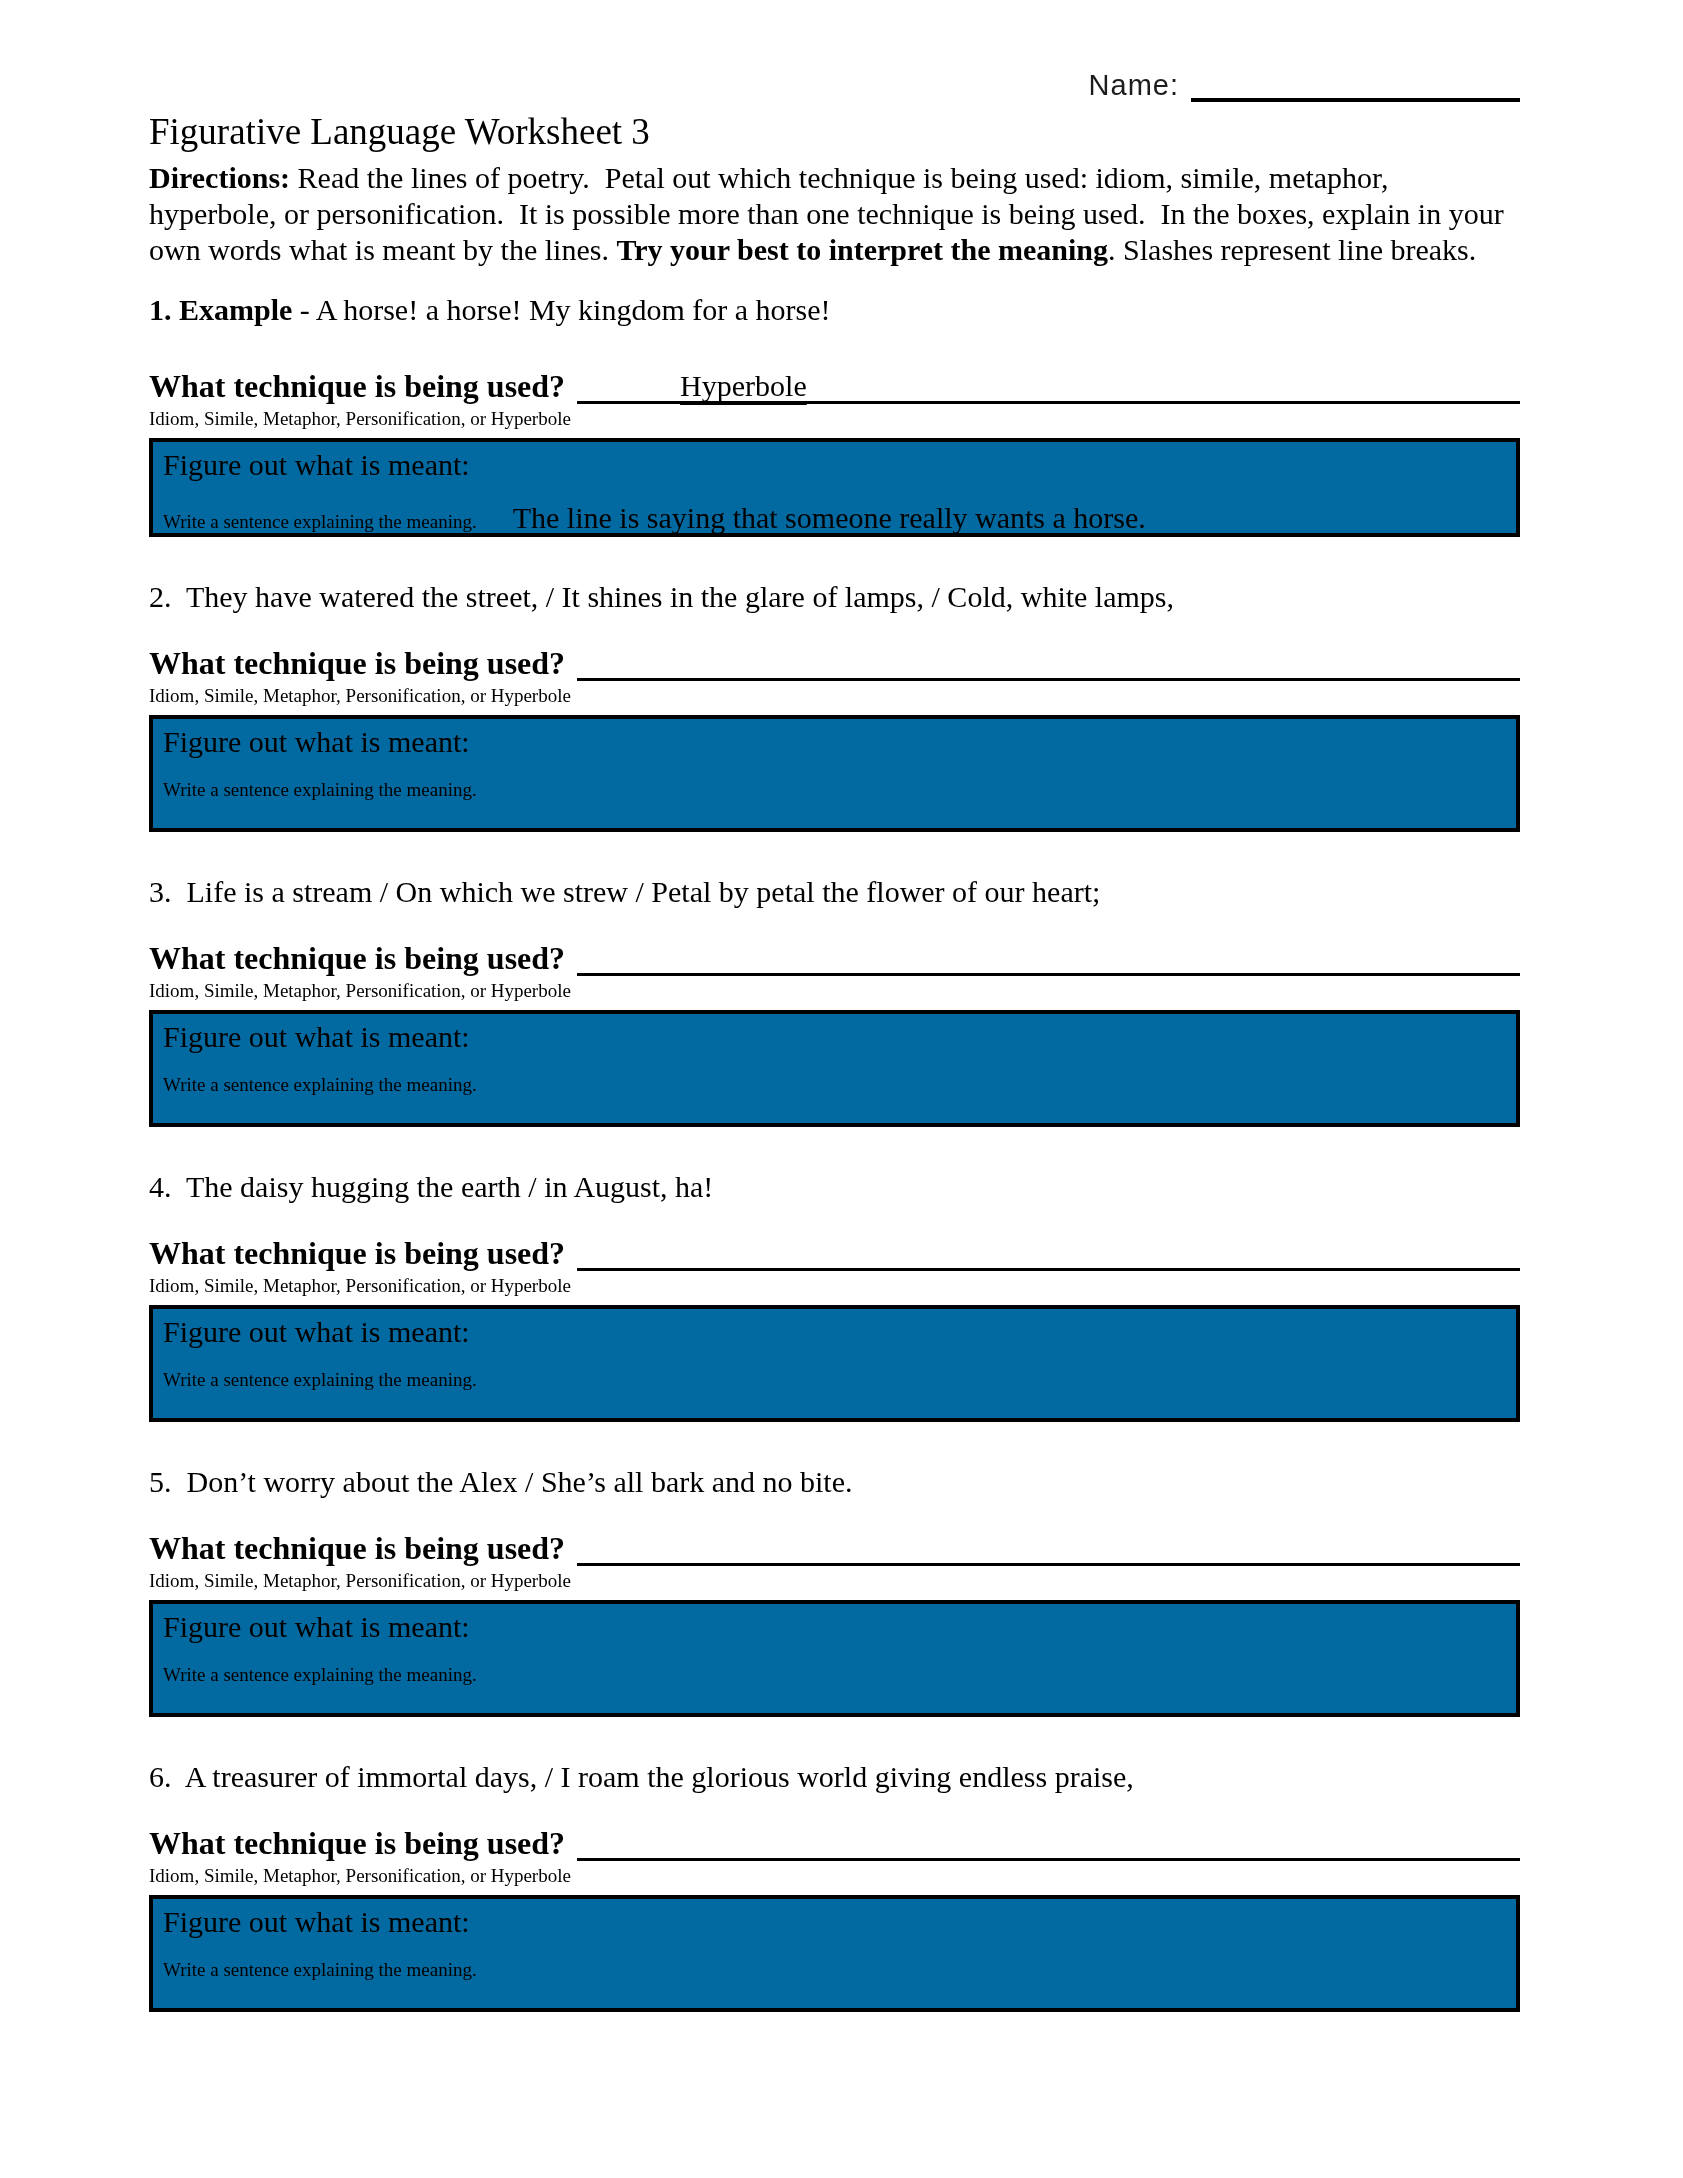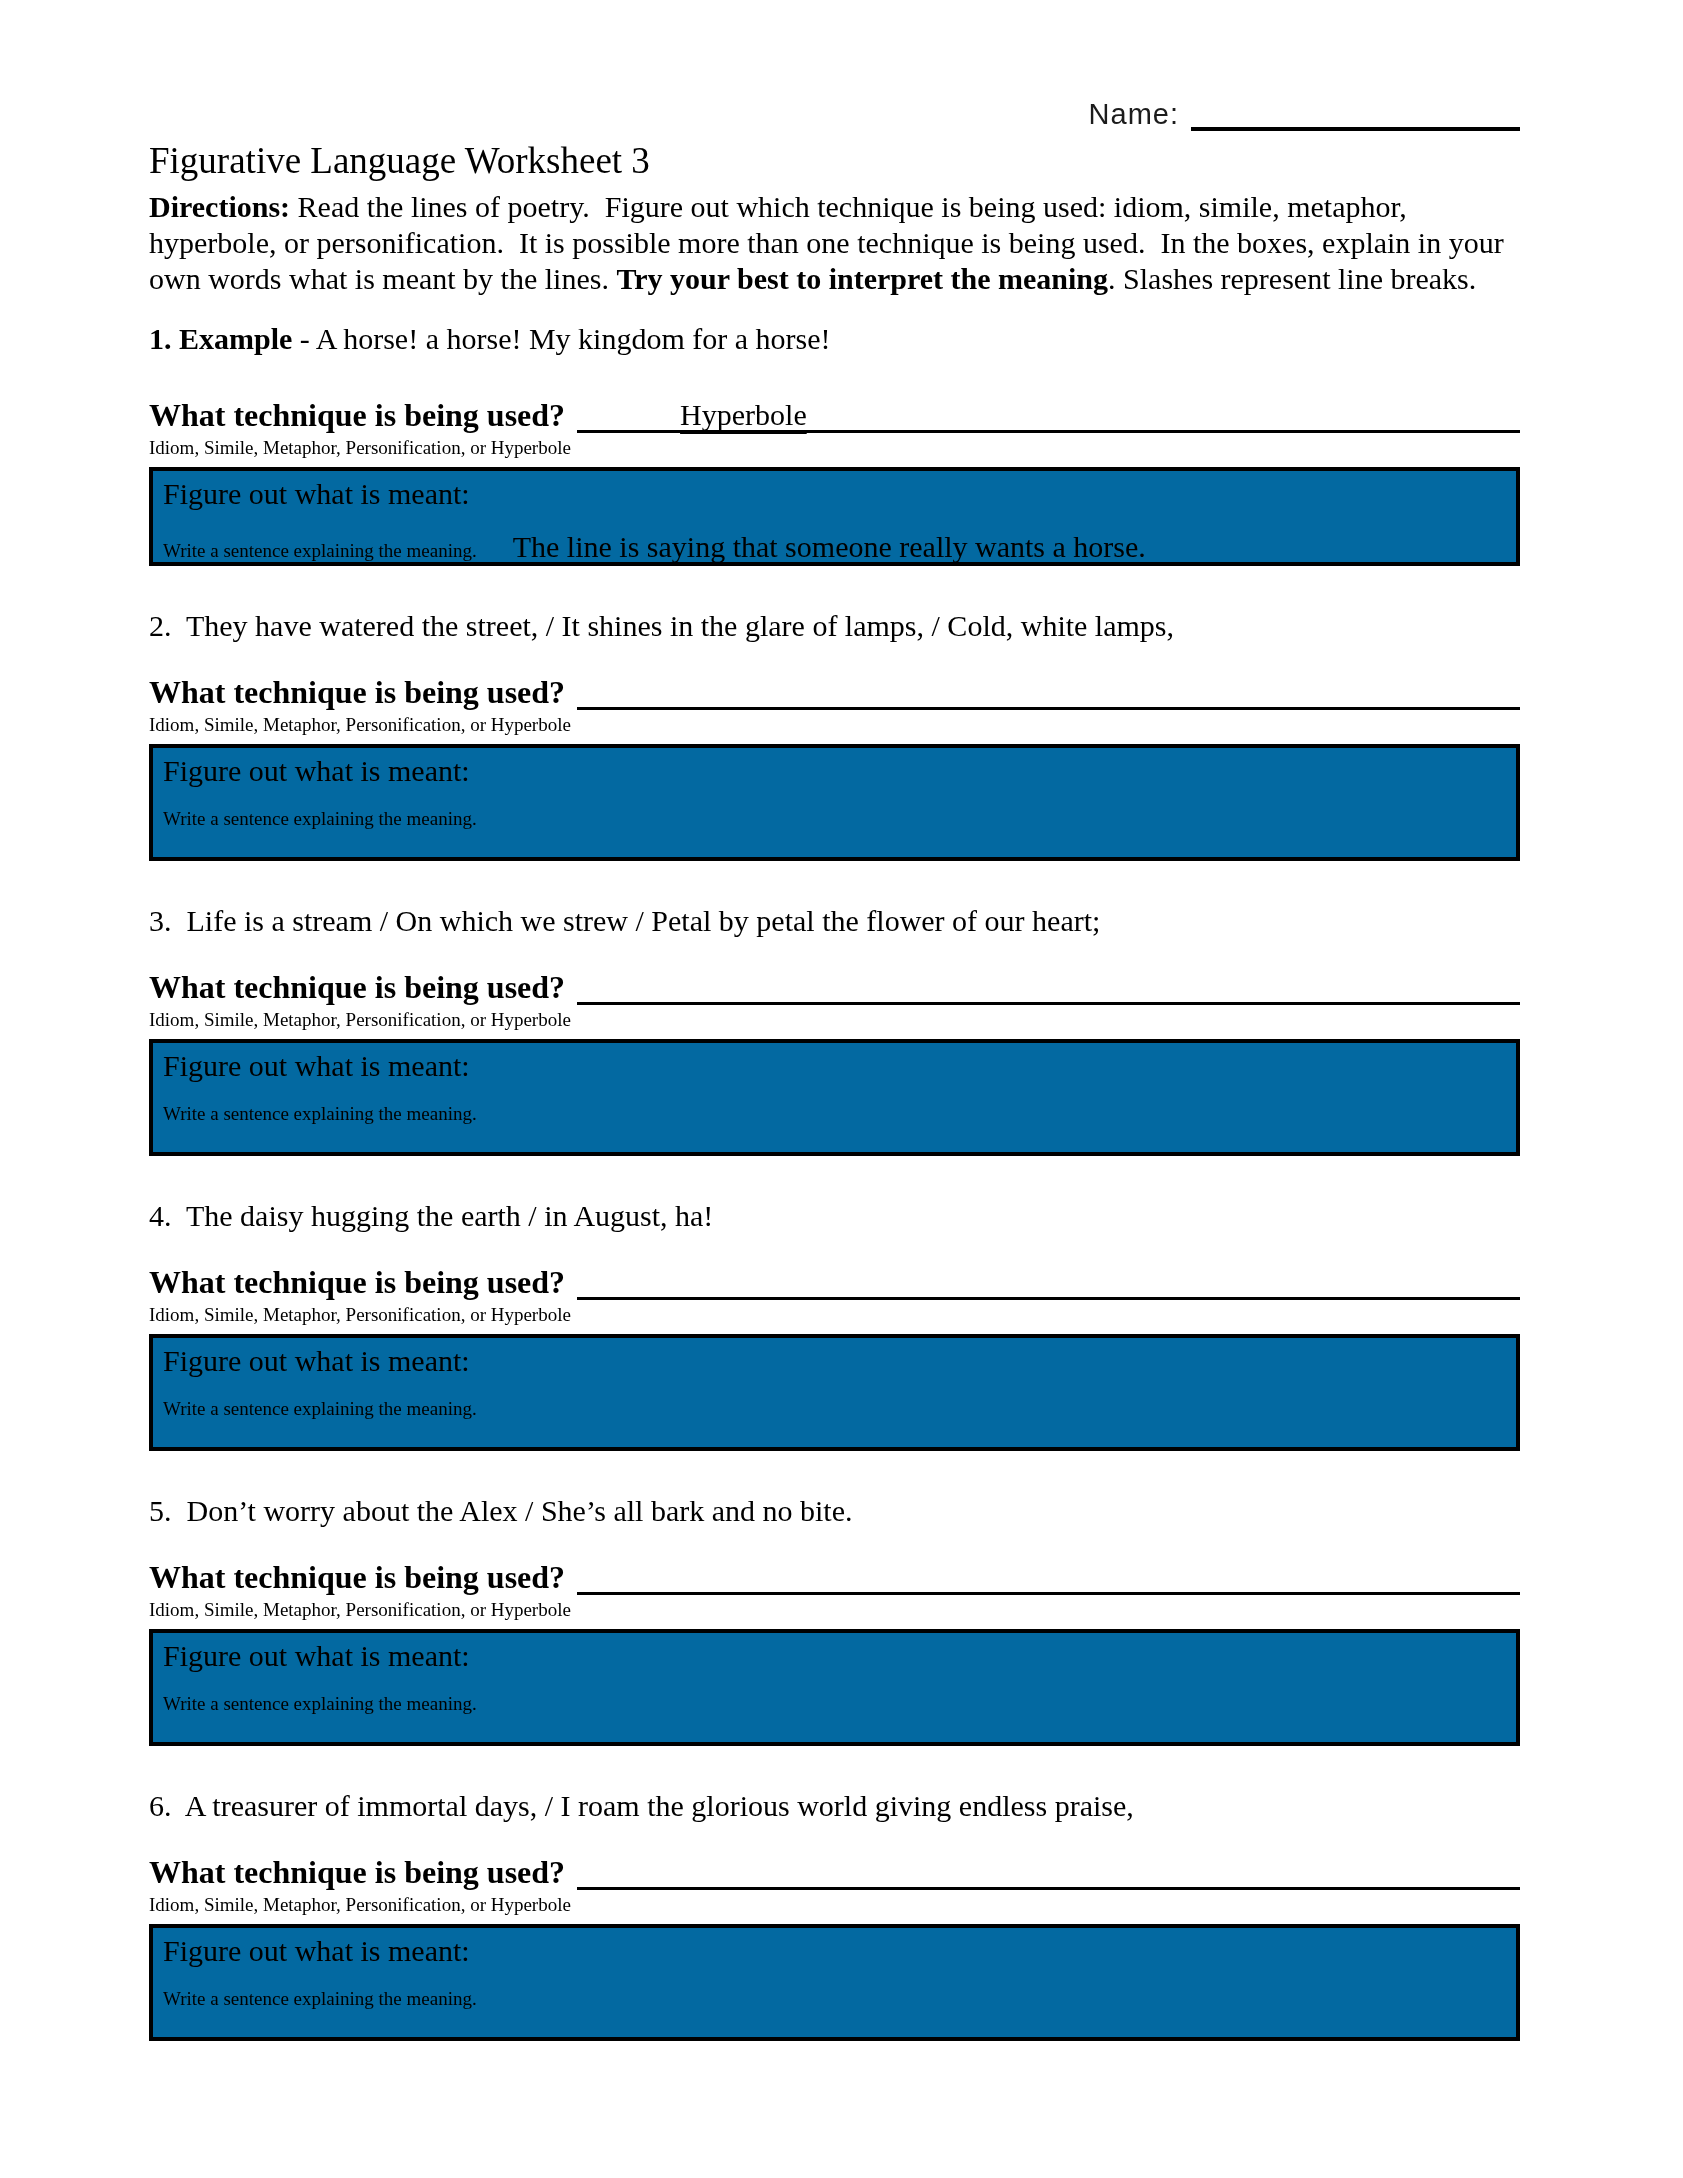--- a/index.html
+++ b/index.html
@@ -3,21 +3,21 @@
 <meta charset="utf-8">
 <style>
   * { margin:0; padding:0; box-sizing:border-box; }
   html, body { background:#ffffff; }
   body {
     width:1683px; height:2178px;
     font-family:"Liberation Serif","DejaVu Serif",serif;
     color:#000;
     overflow:hidden;
   }
-  .page { padding:95px 163px 0 149px; }
+  .page { padding:66px 163px 0 149px; }
 
   
   .name-row { display:flex; justify-content:flex-end; align-items:flex-end; height:36px; }
   .name-label {
     font-family:"Liberation Sans","DejaVu Sans",sans-serif;
     font-size:29px; color:#1c1c1c; letter-spacing:1px; line-height:33px;
   }
   .name-blank { width:329px; height:30px; border-bottom:4px solid #000; margin-left:12px; }
 
   
@@ -65,21 +65,21 @@
 <div class="page">
 
   <div class="name-row">
     <span class="name-label">Name:</span>
     <span class="name-blank"></span>
   </div>
 
   <div class="title">Figurative Language Worksheet 3</div>
 
   <div class="directions">
-    <div class="dir-line"><span class="bold">Directions:</span><span> Read the lines of poetry.  Figure out which technique is being used: idiom, simile, metaphor,</span></div>
+    <div class="dir-line"><span class="bold">Directions:</span><span> Read the lines of poetry.  Petal out which technique is being used: idiom, simile, metaphor,</span></div>
     <div class="dir-line">hyperbole, or personification.  It is possible more than one technique is being used.  In the boxes, explain in your</div>
     <div class="dir-line"><span>own words what is meant by the lines. </span><span class="bold">Try your best to interpret the meaning</span><span>. Slashes represent line breaks.</span></div>
   </div>
 
   <div class="q-block first">
     <div class="q-text"><span class="bold">1. Example</span><span> - A horse! a horse! My kingdom for a horse!</span></div>
 
     <div class="tech-row">
       <span class="tech-q">What technique is being used?</span>
       <span class="tech-blank"><span class="tech-answer">Hyperbole</span></span>

